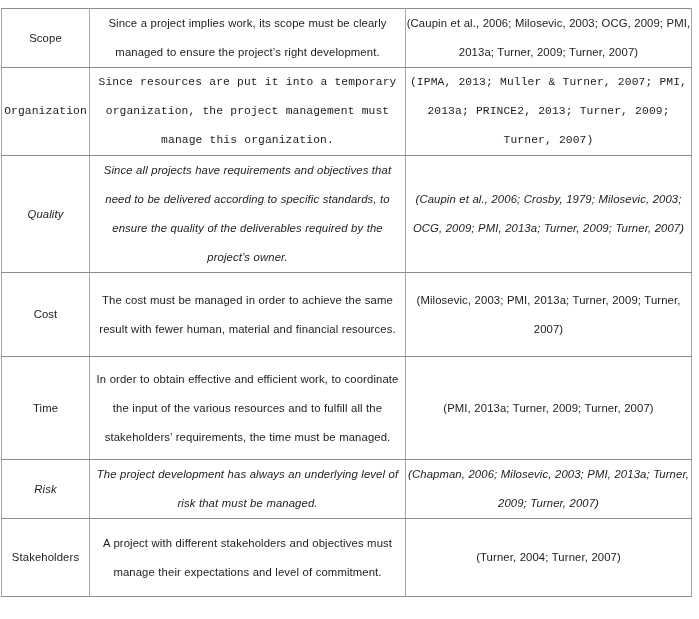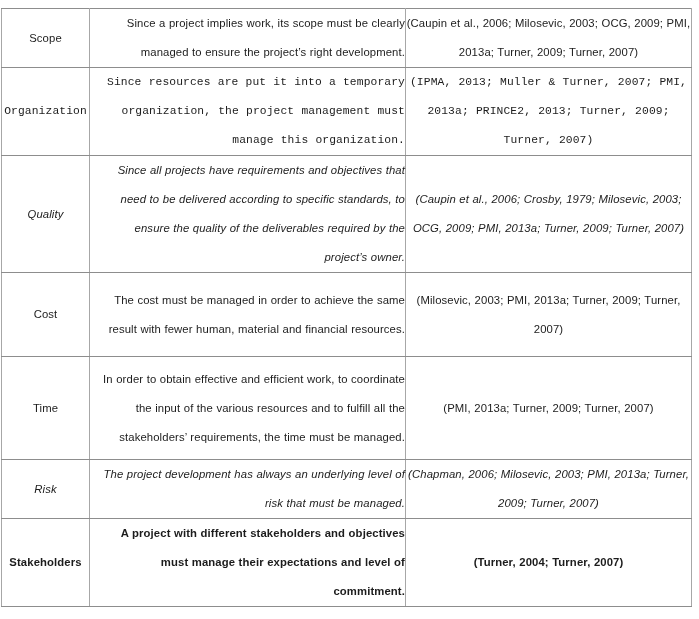--- a/index.html
+++ b/index.html
@@ -44,21 +44,21 @@
   }
 
   td.cell-criterion {
     text-align: center;
     padding: 0 4px;
     margin-top: 48px;
   }
 
   td.cell-description {
     padding: 5px 9px 5px 10px;
-    text-align: right;
+    text-align: center;
   }
 
   td.cell-references {
     padding: 5px 10px 5px 11px;
     text-align: center;
   }
 
   .cell-text {
     display: block;
     letter-spacing: 0.01em;
@@ -70,21 +70,21 @@
     line-height: 29px;
   }
 
   
   tr[data-row="scope"]        td { height: 52px; }
   tr[data-row="organization"] td { height: 79px; font-family: Liberation Mono, monospace; }
   tr[data-row="quality"]      td { height: 101px; font-style: italic; }
   tr[data-row="cost"]         td { height: 83px; }
   tr[data-row="time"]         td { height: 102px; }
   tr[data-row="risk"]         td { height: 54px; font-style: italic; }
-  tr[data-row="stakeholders"] td { height: 77px; font-weight: bold; }
+  tr[data-row="stakeholders"] td { height: 77px; }
 </style>
 </head>
 <body>
 
 <div id="table-wrap">
   <table class="criteria-table">
     <colgroup>
       <col class="col-criterion">
       <col class="col-description">
       <col class="col-references">

